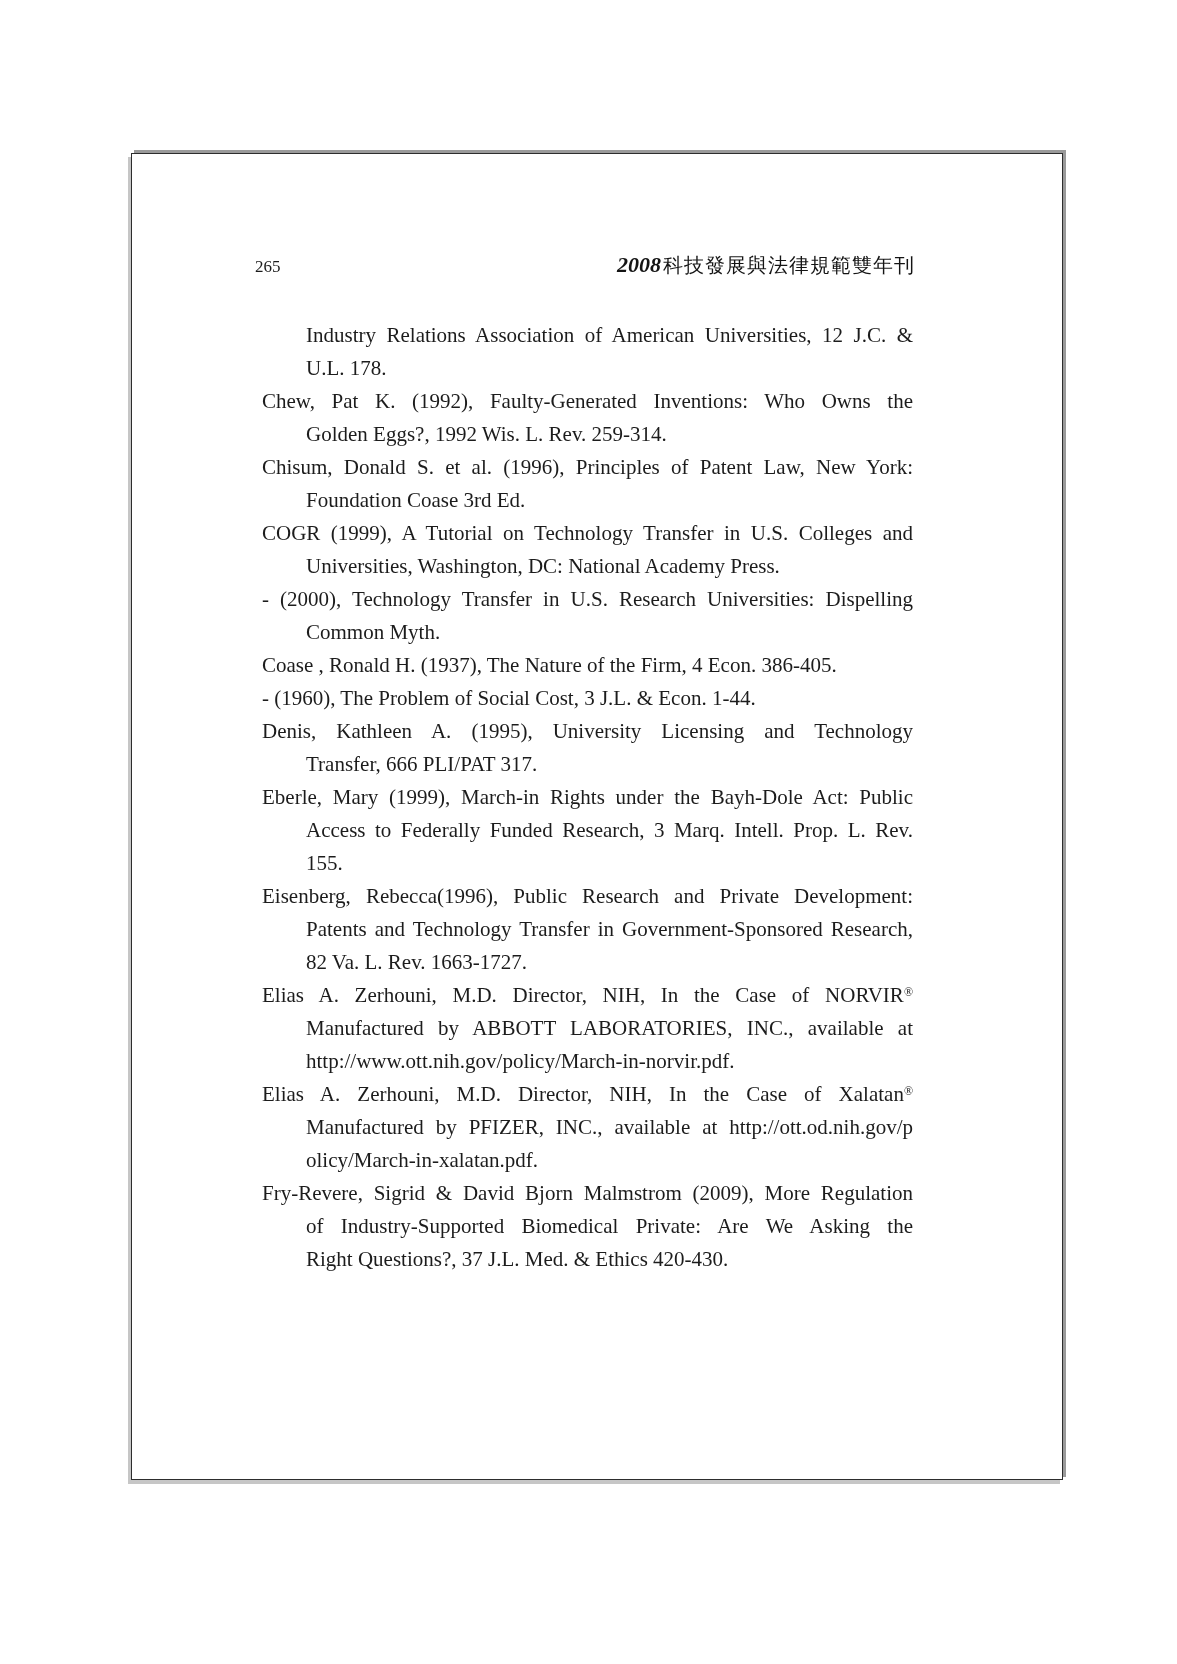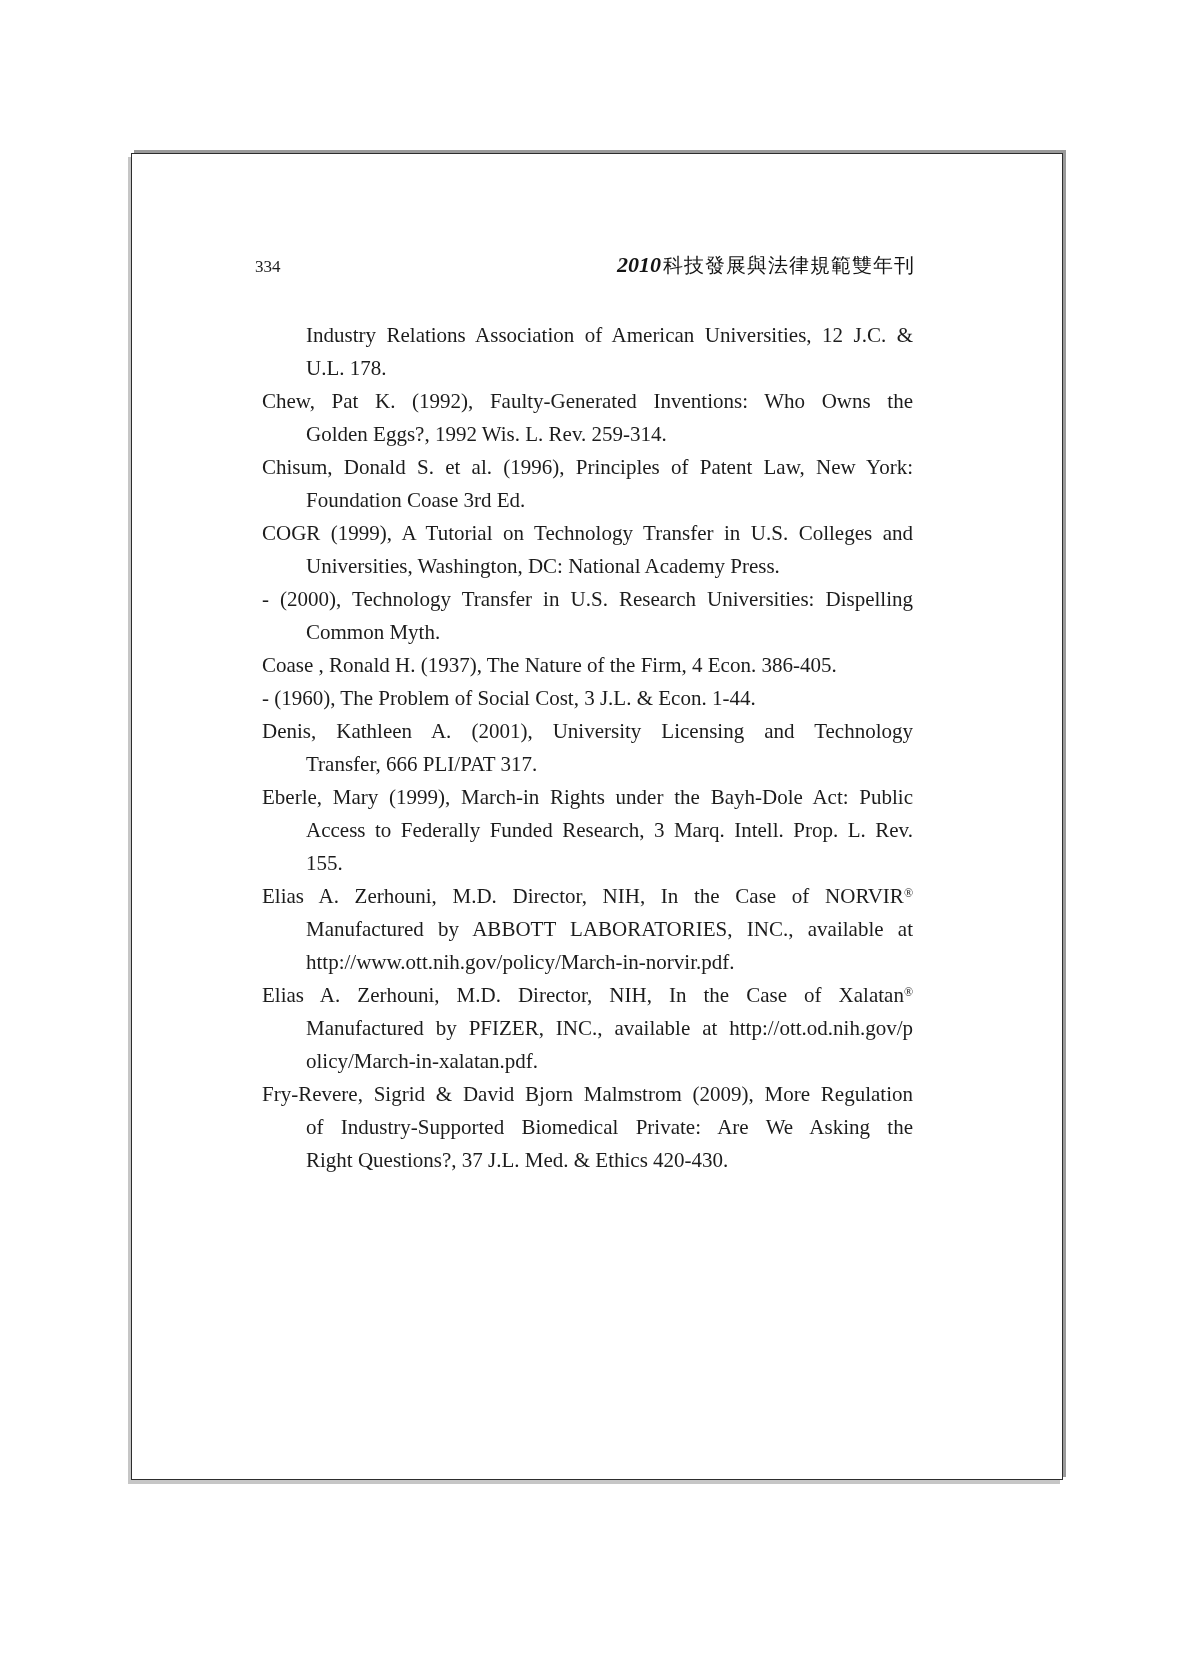--- a/index.html
+++ b/index.html
@@ -70,22 +70,22 @@
     line-height: 0;
   }
 </style>
 </head>
 <body>
 
 <div class="canvas">
   <div class="page">
 
     <div class="page-header">
-      <span class="page-num">334</span>
-      <span class="journal"><span class="jyear">2010</span><span>科技發展與法律規範雙年刊</span></span>
+      <span class="page-num">265</span>
+      <span class="journal"><span class="jyear">2008</span><span>科技發展與法律規範雙年刊</span></span>
     </div>
 
     <div class="refs" id="refs">
         <div class="ref-entry">
           <div class="ref-line indent justify">Industry Relations Association of American Universities, 12 J.C. &amp;</div>
           <div class="ref-line indent">U.L. 178.</div>
         </div>
         <div class="ref-entry">
           <div class="ref-line justify">Chew, Pat K. (1992), Faulty-Generated Inventions: Who Owns the</div>
           <div class="ref-line indent">Golden Eggs?, 1992 Wis. L. Rev. 259-314.</div>
@@ -102,27 +102,32 @@
           <div class="ref-line justify">- (2000), Technology Transfer in U.S. Research Universities: Dispelling</div>
           <div class="ref-line indent">Common Myth.</div>
         </div>
         <div class="ref-entry">
           <div class="ref-line">Coase , Ronald H. (1937), The Nature of the Firm, 4 Econ. 386-405.</div>
         </div>
         <div class="ref-entry">
           <div class="ref-line">- (1960), The Problem of Social Cost, 3 J.L. &amp; Econ. 1-44.</div>
         </div>
         <div class="ref-entry">
-          <div class="ref-line justify">Denis, Kathleen A. (2001), University Licensing and Technology</div>
+          <div class="ref-line justify">Denis, Kathleen A. (1995), University Licensing and Technology</div>
           <div class="ref-line indent">Transfer, 666 PLI/PAT 317.</div>
         </div>
         <div class="ref-entry">
           <div class="ref-line justify">Eberle, Mary (1999), March-in Rights under the Bayh-Dole Act: Public</div>
           <div class="ref-line indent justify">Access to Federally Funded Research, 3 Marq. Intell. Prop. L. Rev.</div>
           <div class="ref-line indent">155.</div>
+        </div>
+        <div class="ref-entry">
+          <div class="ref-line justify">Eisenberg, Rebecca(1996), Public Research and Private Development:</div>
+          <div class="ref-line indent justify">Patents and Technology Transfer in Government-Sponsored Research,</div>
+          <div class="ref-line indent">82 Va. L. Rev. 1663-1727.</div>
         </div>
         <div class="ref-entry">
           <div class="ref-line justify">Elias A. Zerhouni, M.D. Director, NIH, In the Case of NORVIR<sup class="reg">®</sup></div>
           <div class="ref-line indent justify">Manufactured by ABBOTT LABORATORIES, INC., available at</div>
           <div class="ref-line indent">http://www.ott.nih.gov/policy/March-in-norvir.pdf.</div>
         </div>
         <div class="ref-entry">
           <div class="ref-line justify">Elias A. Zerhouni, M.D. Director, NIH, In the Case of Xalatan<sup class="reg">®</sup></div>
           <div class="ref-line indent justify">Manufactured by PFIZER, INC., available at http://ott.od.nih.gov/p</div>
           <div class="ref-line indent">olicy/March-in-xalatan.pdf.</div>

